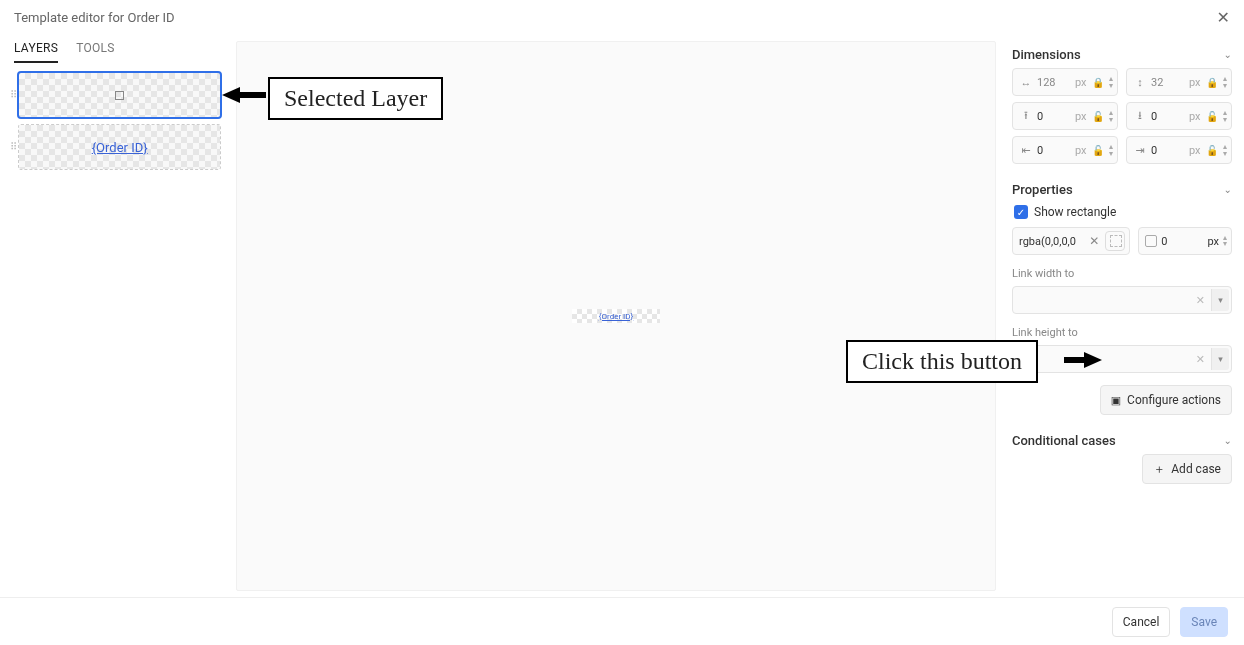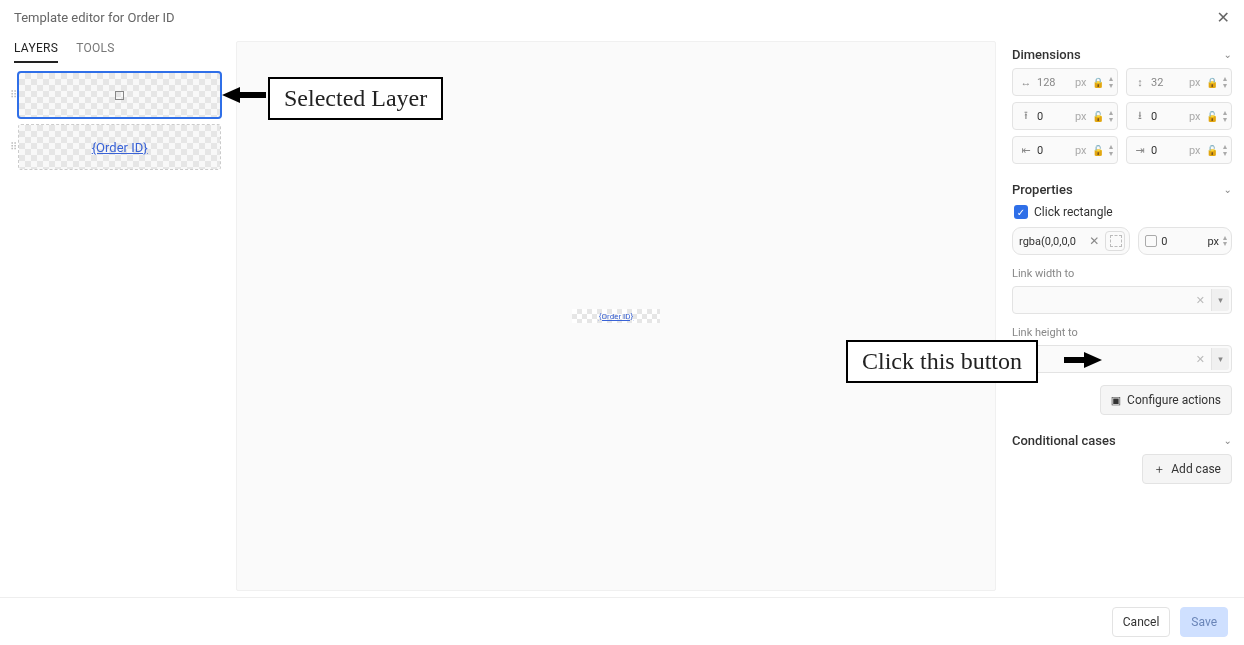--- a/index.html
+++ b/index.html
@@ -28,21 +28,21 @@
   .row2 { display:flex; gap:8px; }
   .ctrl { flex:1; height:28px; border:1px solid #e3e3e3; border-radius:4px; background:#fafafa; display:flex; align-items:center; padding:0 4px 0 6px; gap:4px; color:#888; font-size:11px; }
   .ctrl .ico { width:14px; display:flex; justify-content:center; color:#888; font-size:11px;}
   .ctrl .val { flex:1; color:#888; }
   .ctrl .unit { color:#aaa; margin-right:2px;}
   .ctrl .lock { color:#aaa; font-size:10px; }
   .ctrl .step { display:flex; flex-direction:column; line-height:6px; color:#aaa; font-size:8px; gap:1px;}
   .ctrl.active .val { color:#333; }
   .checkbox-row { display:flex; align-items:center; gap:6px; padding:2px 2px; }
   .checkbox-row .box { width:14px; height:14px; border-radius:3px; background:#2f6fe8; display:flex; align-items:center; justify-content:center; color:#fff; font-size:10px; }
-  .pill { height:28px; border:1px solid #e3e3e3; border-radius:9px; background:#fafafa; display:flex; align-items:center; padding:0 4px 0 6px; gap:4px; font-size:11px;justify-content:flex-end; }
+  .pill { height:28px; border:1px solid #e3e3e3; border-radius:4px; background:#fafafa; display:flex; align-items:center; padding:0 4px 0 6px; gap:4px; font-size:11px;justify-content:flex-end; }
   .pill .x { color:#888; cursor:pointer; font-size:12px; }
   .swatch { width:20px; height:20px; border:1px solid #ddd; border-radius:4px; margin-left:2px; display:flex; align-items:center; justify-content:center; }
   .swatch.inner { border:1px dashed #bbb; width:12px; height:12px; border-radius:0;}
   .mini-label { font-size:11px; color:#888; margin-top:6px;}
   .select-ish { height:28px; border:1px solid #e3e3e3; border-radius:4px; background:#fafafa; display:flex; align-items:center; justify-content:flex-end; padding:0 4px; gap:6px; color:#888; }
   .select-ish .x { color:#bbb; font-size:11px; }
   .select-ish .dd { width:18px; height:22px; background:#f0f0f0; border-left:1px solid #e3e3e3; display:flex; align-items:center; justify-content:center; font-size:9px; border-radius:0 3px 3px 0; margin:2px -2px 2px 0;}
   .btn { height:30px; border:1px solid #e3e3e3; background:#f5f5f5; border-radius:4px; display:flex; align-items:center; justify-content:center; gap:6px; font-size:12px; color:#333; cursor:pointer; padding:0 10px;}
   .btn.ghost { background:#fff; }
   .actions { display:flex; justify-content:flex-end; }
@@ -172,21 +172,21 @@
         </div>
       </div>
 
       <div class="sect-head" style="margin-top:12px">
         <span>Properties</span>
         <span class="chev">⌄</span>
       </div>
 
       <div class="checkbox-row">
         <span class="box">✓</span>
-        <span>Click rectangle</span>
+        <span>Show rectangle</span>
       </div>
 
       <div class="row2">
         <div class="pill" style="flex:1.3">
           <span style="flex:1; overflow:hidden; white-space:nowrap;">rgba(0,0,0,0</span>
           <span class="x">✕</span>
           <span class="swatch">
               <span class="swatch inner"></span>
             </span>
         </div>

